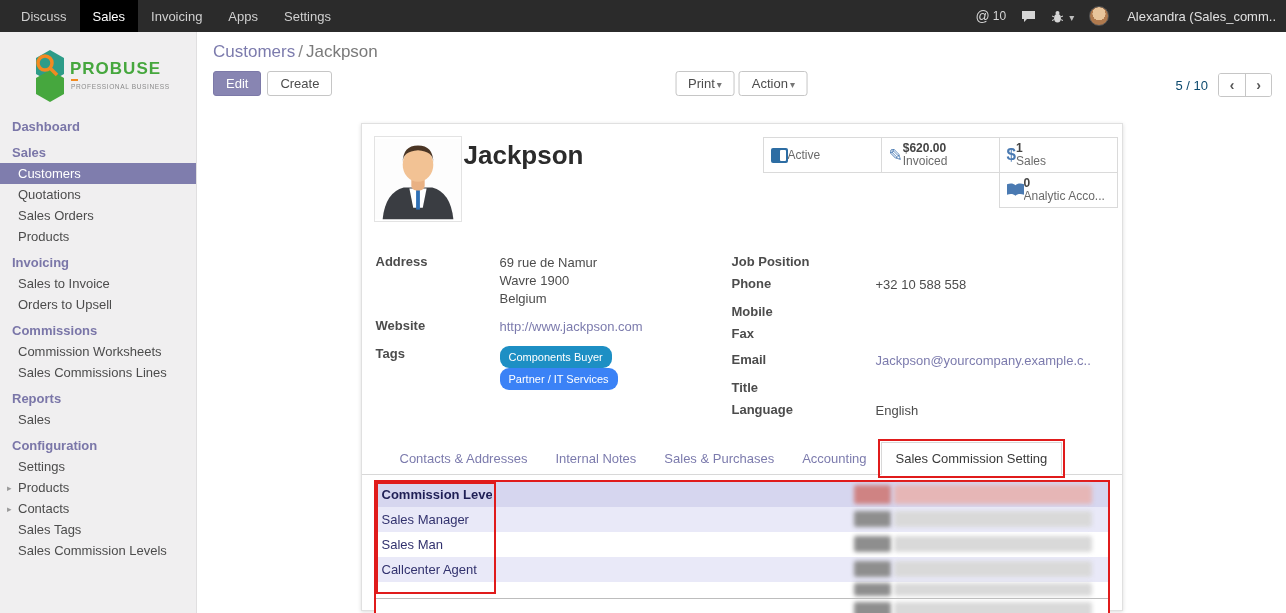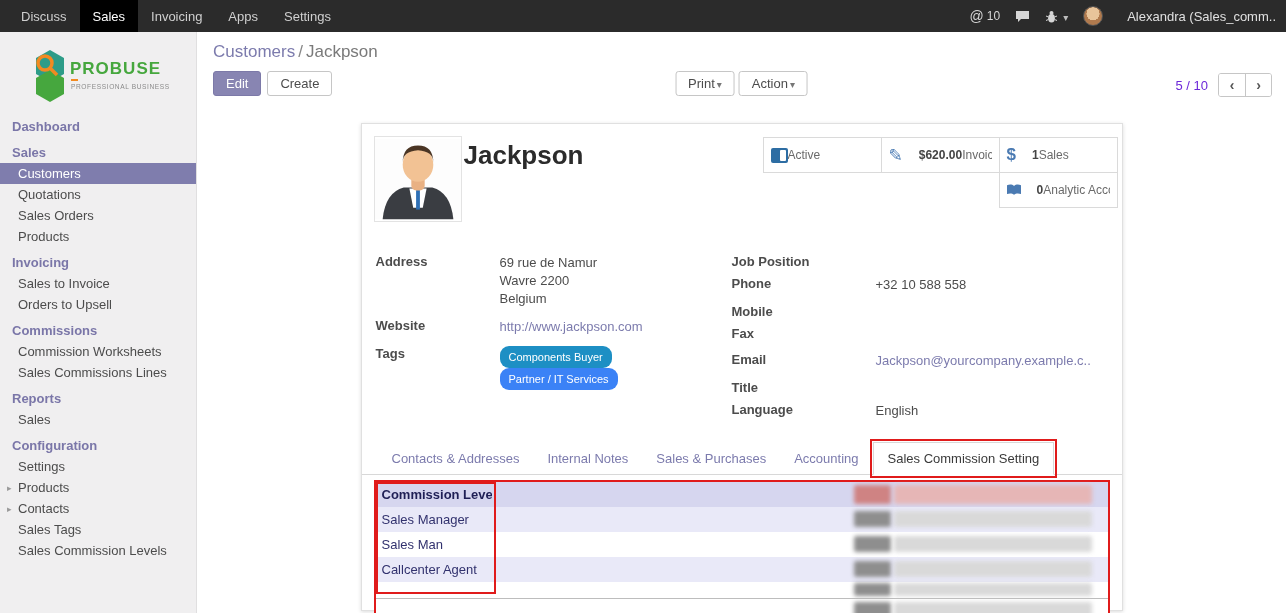--- a/index.html
+++ b/index.html
@@ -9,21 +9,21 @@
 
   
   .topbar { position:absolute; top:0; left:0; right:0; height:32px; background:#2b2b2b; display:flex; align-items:stretch; color:#cfcfcf; z-index:20; padding-left:8px; }
   .tb-menu { display:flex; align-items:center; padding:0 13px; cursor:pointer; }
   .tb-menu.active { background:#000; color:#fff; }
   .tb-right { margin-left:auto; display:flex; align-items:center; gap:15px; padding-right:10px; }
   .tb-icon { display:flex; align-items:center; gap:3px; color:#d6d6d6; cursor:pointer; }
   .icon-at::before { content:"@"; font-size:14px; color:#d6d6d6; }
   .mention-count { font-size:12px; }
   .caret-down::after { content:"▾"; font-size:10px; color:#bdbdbd; margin-left:2px; }
-  .tb-user { display:flex; align-items:center; gap:24px; cursor:pointer; }
+  .tb-user { display:flex; align-items:center; gap:18px; cursor:pointer; }
   .tb-avatar { width:20px; height:20px; border-radius:50%; background:radial-gradient(circle at 50% 38%, #e8c49a 0 45%, #b07a4e 46% 100%); border:1px solid #555; }
   .tb-username { font-size:13px; color:#e0e0e0; white-space:nowrap; }
 
   
   .sidebar { position:absolute; top:32px; left:0; bottom:0; width:197px; background:#f0eff0; border-right:1px solid #e0dfe0; overflow:hidden; }
   .logo-box { padding:12px 6px 4px 30px; }
   .side-heading { font-weight:bold; color:#7a76a8; padding:5px 12px 3px 12px; margin-top:3px; cursor:pointer; }
   .side-item { position:relative; padding:3px 6px 3px 18px; color:#4c4c4c; cursor:pointer; line-height:15px; }
   .side-item.selected { background:#7f7dad; color:#fff; }
   .expand-caret { position:absolute; left:7px; top:4px; font-size:9px; color:#999; }
@@ -36,36 +36,36 @@
   .bc-sep { color:#888; padding:0 3px; }
   .bc-current { color:#7a7a7a; }
 
   .btnrow { position:relative; height:36px; margin-top:5px; }
   .left-btns { position:absolute; left:16px; top:2px; display:flex; gap:6px; }
   .center-btns { position:absolute; left:50%; top:2px; transform:translateX(-50%); display:flex; gap:4px; }
   .btn { border:1px solid #c6c6c6; background:#fff; border-radius:3px; padding:4px 12px; font-size:13px; color:#4c4c4c; cursor:pointer; white-space:nowrap; }
   .btn-primary { background:#8885b2; border-color:#7c79a8; color:#fff;text-align:center; }
   .btn .caret-down::after { color:#777; }
   .pager { position:absolute; right:14px; top:4px; display:flex; align-items:center; gap:10px; }
-  .pager-count { color:#6d28d9; }
+  .pager-count { color:#0c4a6e; }
   .pager-btns { display:flex; border:1px solid #c6c6c6; border-radius:3px; overflow:hidden; }
   .pager-btn { width:26px; height:22px; display:flex; align-items:center; justify-content:center; background:#fff; cursor:pointer; color:#555; font-weight:bold; font-size:14px; }
   .pager-btn + .pager-btn { border-left:1px solid #c6c6c6; }
   .icon-prev::before { content:"‹"; }
   .icon-next::before { content:"›"; }
 
   
   .sheet { position:relative; width:762px; margin:18px auto 0 auto; background:#fff; border:1px solid #e0e0e0; box-shadow:0 1px 4px rgba(0,0,0,.14); height:488px; }
   .sheet-header { position:relative; height:118px; }
   .avatar-box { position:absolute; left:12px; top:12px; width:88px; height:86px; border:1px solid #e3e3e3; background:#fff; }
   .page-title { position:absolute; left:102px; top:16px; font-size:26px; font-weight:bold; color:#2b2b2b; }
 
   .stat-group { position:absolute; top:14px; right:4px; width:358px; display:flex; flex-wrap:wrap; justify-content:flex-end; }
   .stat-btn { width:119px; height:36px; border:1px solid #dadada; background:#fff; display:flex; align-items:center; padding:0 7px; margin-left:-1px; margin-top:-1px; cursor:pointer; }
-  .stat-text { display:flex; flex-direction:row; line-height:13px; overflow:hidden;margin-left:16px; }
+  .stat-text { display:flex; flex-direction:column; line-height:13px; overflow:hidden; }
   .stat-value { font-size:12px; font-weight:bold; color:#444; white-space:nowrap; }
   .stat-label { font-size:12px; color:#6a6a6a; white-space:nowrap; }
   .toggle-icon { width:17px; height:15px; background:#2d6da3; border-radius:2px; position:relative; flex:0 0 auto; }
   .toggle-icon::after { content:""; position:absolute; right:2px; top:2px; width:6px; height:11px; background:#fff; border-radius:1px; }
   .pencil-icon::before { content:"✎"; font-size:17px; color:#4a7ab2; }
   .dollar-icon::before { content:"$"; font-size:17px; font-weight:bold; color:#4a7ab2; }
 
   
   .fields { display:flex; margin-top:12px; padding:0 14px; }
   .col-left { width:356px; }
@@ -76,21 +76,21 @@
   .col-left .field-label { width:124px; }
   .col-right .field-label { width:144px; }
   .field-value { color:#4c4c4c; line-height:18px; min-height:16px; }
   .link { color:#7c7bad; cursor:pointer; text-decoration:none; }
   .tags { display:flex; flex-direction:column; align-items:flex-start; }
   .tag { color:#fff; font-size:11px; padding:2px 9px; border-radius:9px; cursor:pointer; white-space:nowrap; }
   .tag-blue { background:#1d8fc4; }
   .tag-purple { background:#3b82f6; }
 
   
-  .tabs { display:flex; margin-top:16px; padding-left:16px; border-bottom:1px solid #d8d8d8; align-items:flex-end; }
+  .tabs { display:flex; margin-top:16px; padding-left:24px; border-bottom:1px solid #d8d8d8; align-items:flex-end; }
   .tab { padding:8px 14px 8px 14px; color:#7c7bad; cursor:pointer; white-space:nowrap; }
   .tab.active { color:#3a3a3a; background:#fff; border:1px solid #d8d8d8; border-bottom:1px solid #fff; margin-bottom:-1px; outline:2px solid #e01b1b; outline-offset:1px; }
 
   
   .table-wrap { position:relative; margin:5px 12px 0 12px; border:2px solid #e01b1b; background:#fff; }
   .trow { position:relative; height:25px; display:flex; align-items:center; font-size:13px; }
   .trow .name-cell { width:116px; padding-left:6px; color:#32326e; overflow:hidden; white-space:nowrap; }
   .trow.header { background:#d6d6ef; }
   .trow.header .name-cell { font-weight:bold; color:#1f1f55; }
   .trow.lav { background:#e9e9f8; }
@@ -258,21 +258,21 @@
           </div>
         </div>
       </div>
 
       <div class="fields">
         <div class="col-left">
           <div class="field-row">
             <div class="field-label">Address</div>
             <div class="field-value">
               <div>69 rue de Namur</div>
-              <div>Wavre 2200</div>
+              <div>Wavre 1900</div>
               <div>Belgium</div>
             </div>
           </div>
           <div class="field-row gap">
             <div class="field-label">Website</div>
             <a class="field-value link">http://www.jackpson.com</a>
           </div>
           <div class="field-row gap">
             <div class="field-label">Tags</div>
             <div class="field-value tags">

